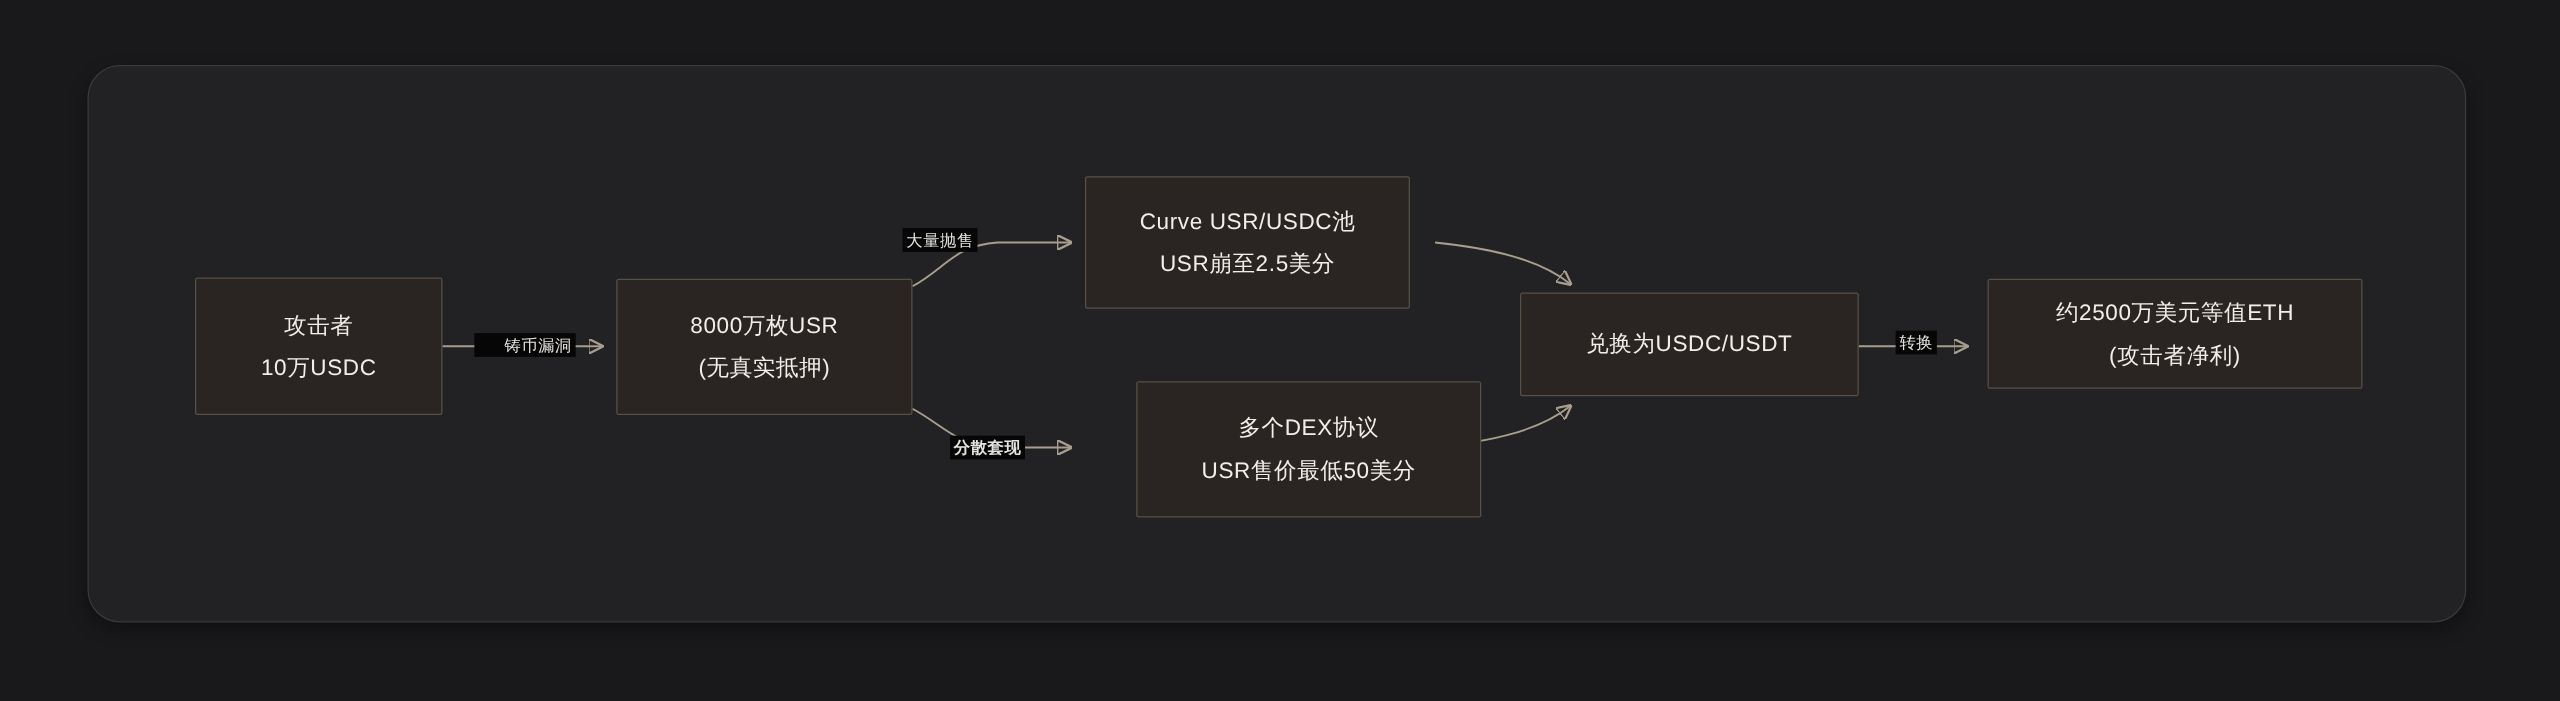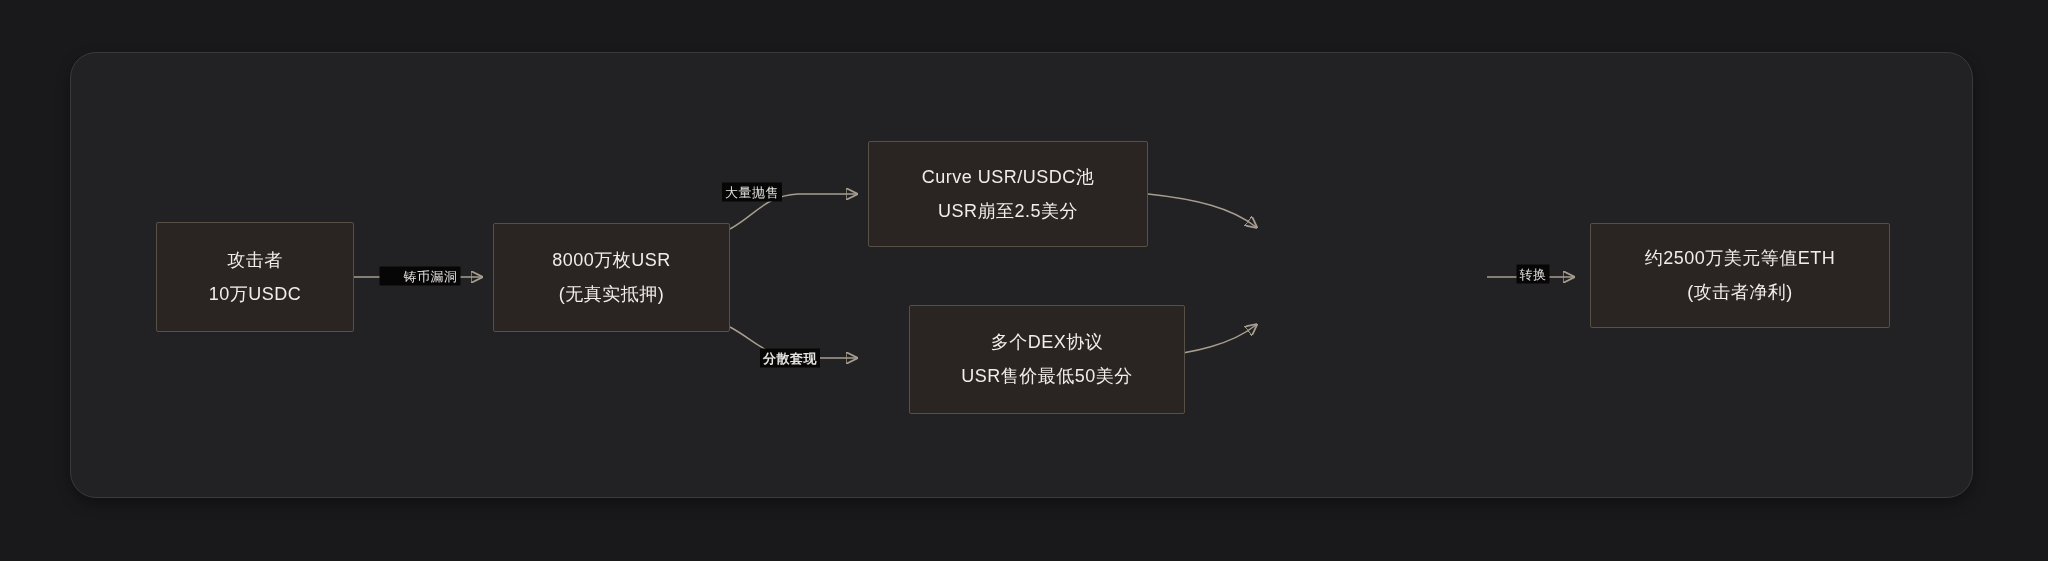--- a/index.html
+++ b/index.html
@@ -62,24 +62,24 @@
     background:var(--label-bg);
     color:var(--label-text);
     font-size:13px;
     line-height:15px;
     padding:2px 3px;
     white-space:nowrap;
     letter-spacing:0.5px;
   }
   .n-attacker{left:156px;top:222px;width:198px;height:110px;}
   .n-usr{left:493px;top:223px;width:237px;height:109px;}
-  .n-curve{left:868px;top:141px;width:280px;height:106px;}
+  .n-curve{left:868px;top:141px;width:260px;height:106px;}
   .n-dex{left:870px;top:305px;width:276px;height:109px;margin-left:39px;}
   .n-swap{left:1216px;top:234px;width:271px;height:83px;}
-  .n-eth{left:1590px;top:223px;width:300px;height:105px;justify-content:center;}
+  .n-eth{left:1590px;top:223px;width:300px;height:88px;justify-content:center;}
   .l-mint{left:420px;top:276px;padding-left:24px;}
   .l-dump{left:752px;top:192px;}
   .l-cashout{left:790px;top:358px;font-weight:bold;}
   .l-convert{left:1533px;top:274px;}
 </style>
 </head>
 <body>
 
 <div class="canvas">
   <div class="panel"></div>
@@ -111,20 +111,23 @@
   <div class="node n-curve">
     <span>Curve USR/USDC池</span>
     <span>USR崩至2.5美分</span>
   </div>
 
   <div class="node n-dex">
     <span>多个DEX协议</span>
     <span>USR售价最低50美分</span>
   </div>
 
+  <div class="node n-swap">
+    <span>兑换为USDC/USDT</span>
+  </div>
 
   <div class="node n-eth">
     <span>约2500万美元等值ETH</span>
     <span>(攻击者净利)</span>
   </div>
 
   <div class="edge-label l-mint">铸币漏洞</div>
   <div class="edge-label l-dump">大量抛售</div>
   <div class="edge-label l-cashout">分散套现</div>
   <div class="edge-label l-convert">转换</div>

